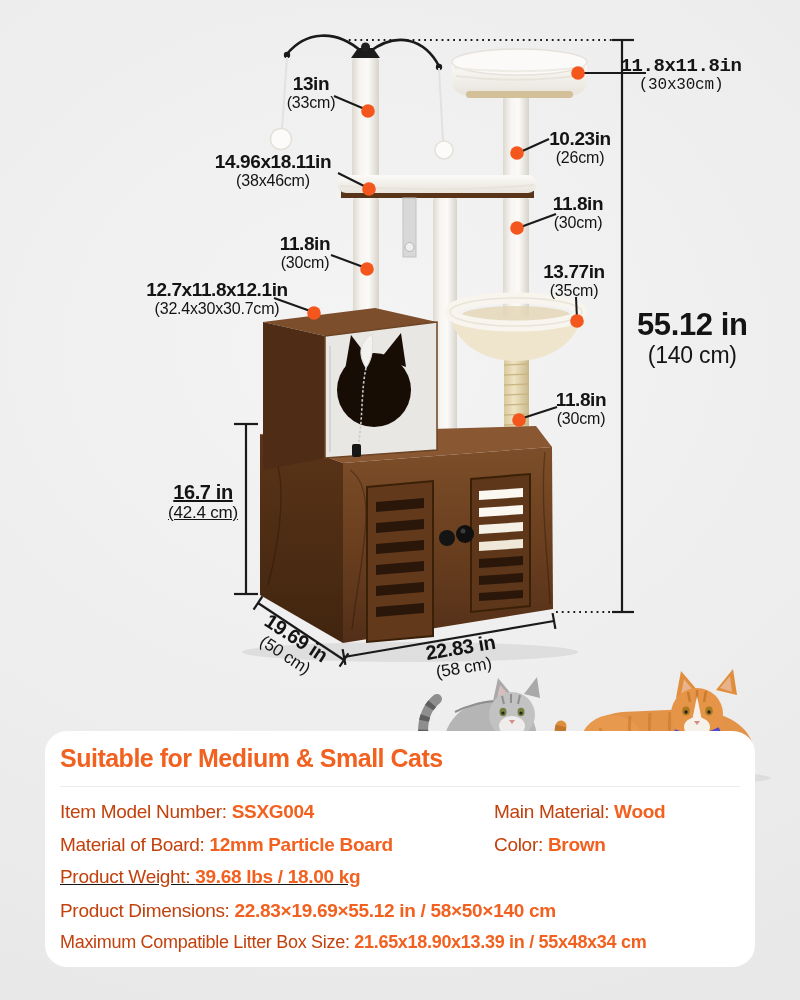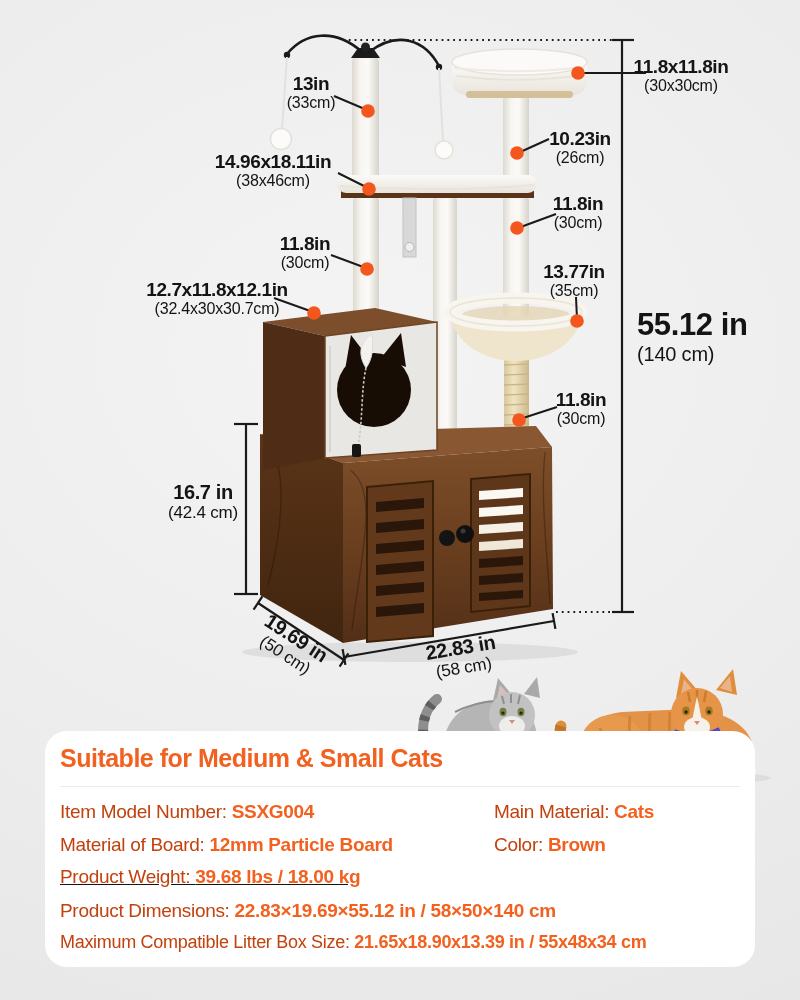--- a/index.html
+++ b/index.html
@@ -7,21 +7,21 @@
     position:relative;width:800px;height:1000px;overflow:hidden;
     background:radial-gradient(120% 80% at 45% 35%, #f4f4f4 0%, #ededed 55%, #e6e6e6 100%);
     font-family:"Liberation Sans", sans-serif;color:#151515;
   }
   svg{position:absolute;left:0;top:0;}
   .dim{position:absolute;text-align:center;transform:translateX(-50%);line-height:1.12;white-space:nowrap;color:#141414;}
   .dim .dv{font-size:19px;font-weight:700;letter-spacing:-0.4px;}
   .dim .dm{font-size:16px;font-weight:400;letter-spacing:-0.2px;}
   .dim.la{transform:none;text-align:left;}
   .dim.big .dv{font-size:31px;font-weight:600;}
-  .dim.big .dm{font-size:20px;}
+  .dim.big .dm{font-size:23px;text-align:center;}
   .dim.mid .dv{font-size:20px;font-weight:600;}
   .dim.mid .dm{font-size:17px;}
   .dim.rot-depth{transform:translate(-50%,-50%) rotate(33deg);}
   .dim.rot-width{transform:translate(-50%,-50%) rotate(-9.5deg);}
   .card{position:absolute;left:45px;top:731px;width:710px;height:236px;background:#ffffff;border-radius:22px;}
   .card .heading{position:absolute;left:15px;top:13px;font-size:25px;font-weight:700;letter-spacing:-0.5px;color:var(--accent,#F2611F);}
   .card .divider{position:absolute;left:15px;right:15px;top:55px;height:1px;background:#ebebeb;}
   .row{position:absolute;font-size:19px;letter-spacing:-0.3px;white-space:nowrap;}
   .row .lbl{color:#c2410c;font-weight:400;}
   .row .val{color:var(--accent,#F2611F);font-weight:700;}
@@ -282,21 +282,21 @@
         <circle cx="709" cy="712" r="1.7" fill="#222"></circle>
       <polygon points="694,721 700,721 697,725" fill="#d98a7e"></polygon>
       <path d="M674,732 Q697,742 720,730" fill="none" stroke="#4f46c8" stroke-width="6"></path>
     </g>
   </svg>
 
   <div class="dim" style="left:311px;top:73px;">
     <div class="dv">13in</div>
       <div class="dm">(33cm)</div>
   </div>
-  <div class="dim" style="left:681px;top:56px;">
+  <div class="dim" style="left:681px;top:56px;font-family:Liberation Mono, monospace;">
     <div class="dv">11.8x11.8in</div>
       <div class="dm">(30x30cm)</div>
   </div>
   <div class="dim" style="left:580px;top:117px;margin-top:11px;">
     <div class="dv">10.23in</div>
       <div class="dm">(26cm)</div>
   </div>
   <div class="dim" style="left:273px;top:151px;">
     <div class="dv">14.96x18.11in</div>
       <div class="dm">(38x46cm)</div>
@@ -318,42 +318,42 @@
       <div class="dm">(32.4x30x30.7cm)</div>
   </div>
   <div class="dim la big" style="left:637px;top:308px;">
     <div class="dv">55.12 in</div>
       <div class="dm">(140 cm)</div>
   </div>
   <div class="dim" style="left:581px;top:389px;">
     <div class="dv">11.8in</div>
       <div class="dm">(30cm)</div>
   </div>
-  <div class="dim mid" style="left:203px;top:481px;">
+  <div class="dim mid" style="left:203px;top:481px;text-decoration:underline;">
     <div class="dv">16.7 in</div>
       <div class="dm">(42.4 cm)</div>
   </div>
   <div class="dim mid rot-depth" style="left:291px;top:646px;">
     <div class="dv">19.69 in</div>
       <div class="dm">(50 cm)</div>
   </div>
   <div class="dim mid rot-width" style="left:462px;top:657px;">
     <div class="dv">22.83 in</div>
       <div class="dm">(58 cm)</div>
   </div>
 
   <div class="card">
     <div class="heading">Suitable for Medium &amp; Small Cats</div>
     <div class="divider"></div>
 
     <div class="row" style="left:15px;top:70px;">
       <span class="lbl">Item Model Number: </span><span class="val">SSXG004</span>
     </div>
     <div class="row" style="left:449px;top:70px;">
-      <span class="lbl">Main Material: </span><span class="val">Cats</span>
+      <span class="lbl">Main Material: </span><span class="val">Wood</span>
     </div>
     <div class="row" style="left:15px;top:103px;">
       <span class="lbl">Material of Board: </span><span class="val">12mm Particle Board</span>
     </div>
     <div class="row" style="left:449px;top:103px;">
       <span class="lbl">Color: </span><span class="val">Brown</span>
     </div>
     <div class="row" style="left:15px;top:135px;text-decoration:underline;">
       <span class="lbl">Product Weight: </span><span class="val">39.68 lbs / 18.00 kg</span>
     </div>

